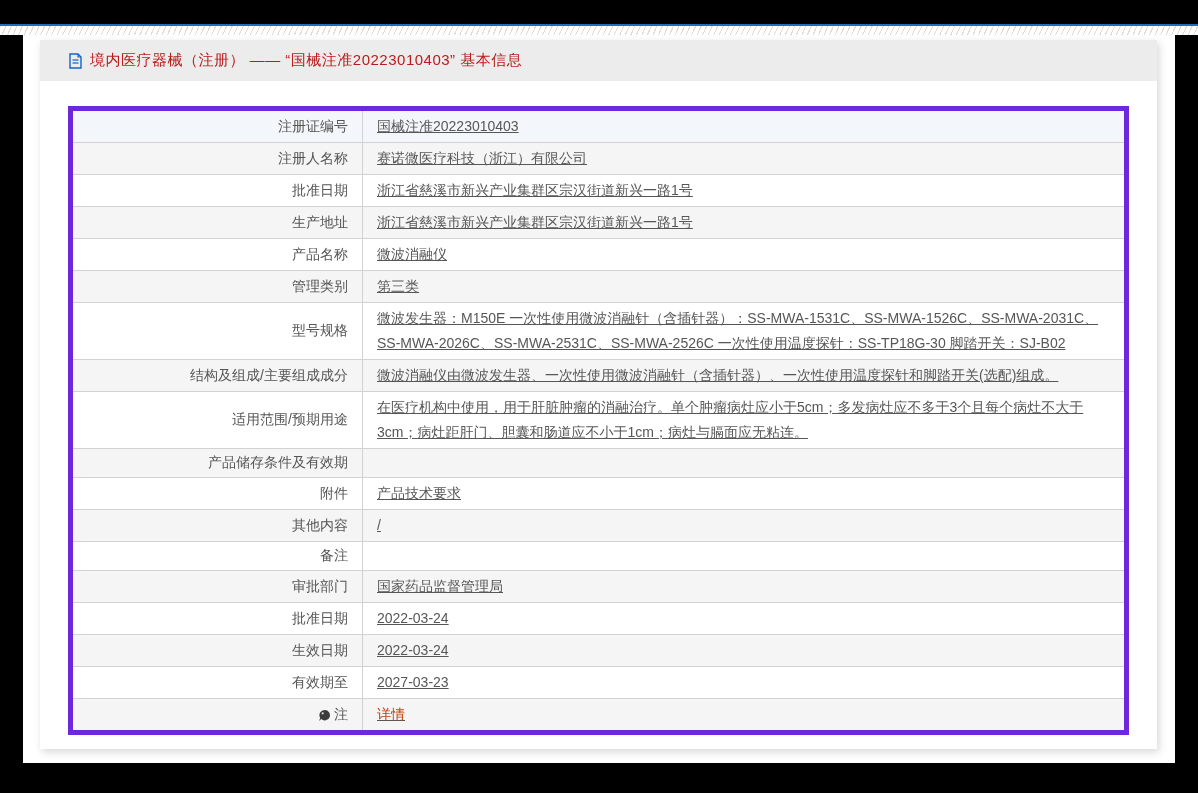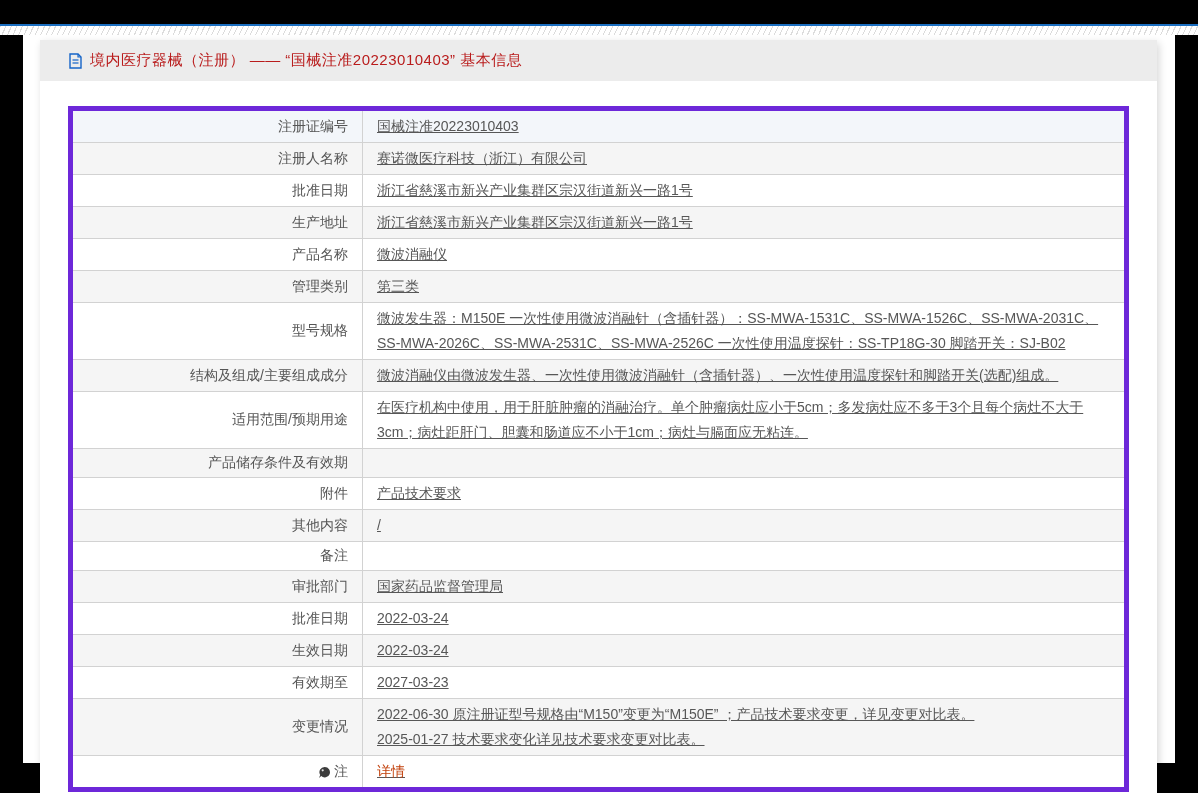--- a/index.html
+++ b/index.html
@@ -181,27 +181,20 @@
           </div>
       </div>
 
       <div class="row">
         <div class="cell-label">有效期至</div>
         <div class="cell-value">
             <span>2027-03-23</span>
           </div>
       </div>
 
-      <div class="row">
-        <div class="cell-label">变更情况</div>
-        <div class="cell-value">
-          <span>2022-06-30 原注册证型号规格由“M150”变更为“M150E” ；产品技术要求变更，详见变更对比表。</span>
-          <span>2025-01-27 技术要求变化详见技术要求变更对比表。</span>
-        </div>
-      </div>
 
       <div class="row">
         <div class="cell-label">
           <span class="comment-icon">
             <svg width="13" height="13" viewBox="0 0 13 13">
               <path d="M6.8 1 a5.2 5.2 0 1 1 -3.6 9 L1 12 l1.2-3.1 A5.2 5.2 0 0 1 6.8 1 z" fill="#3c3c3c"></path>
               <circle cx="4.7" cy="4.3" r="1.1" fill="#ffffff" opacity="0.85"></circle>
             </svg>
           </span>
           <span>注</span>

